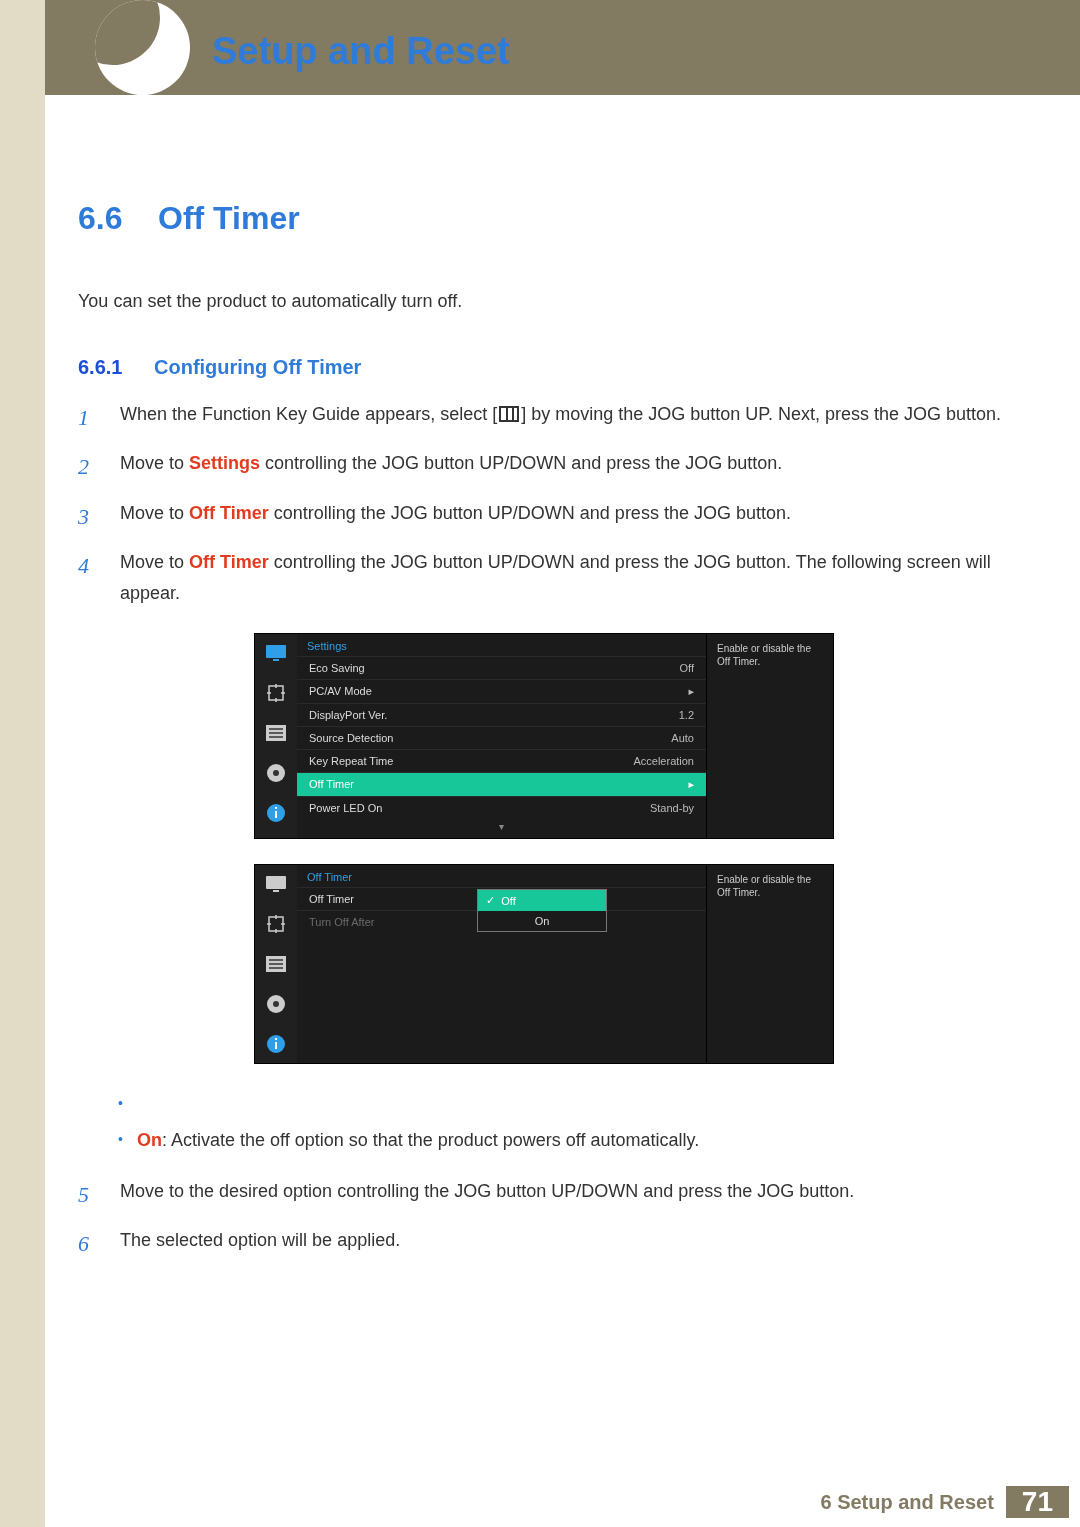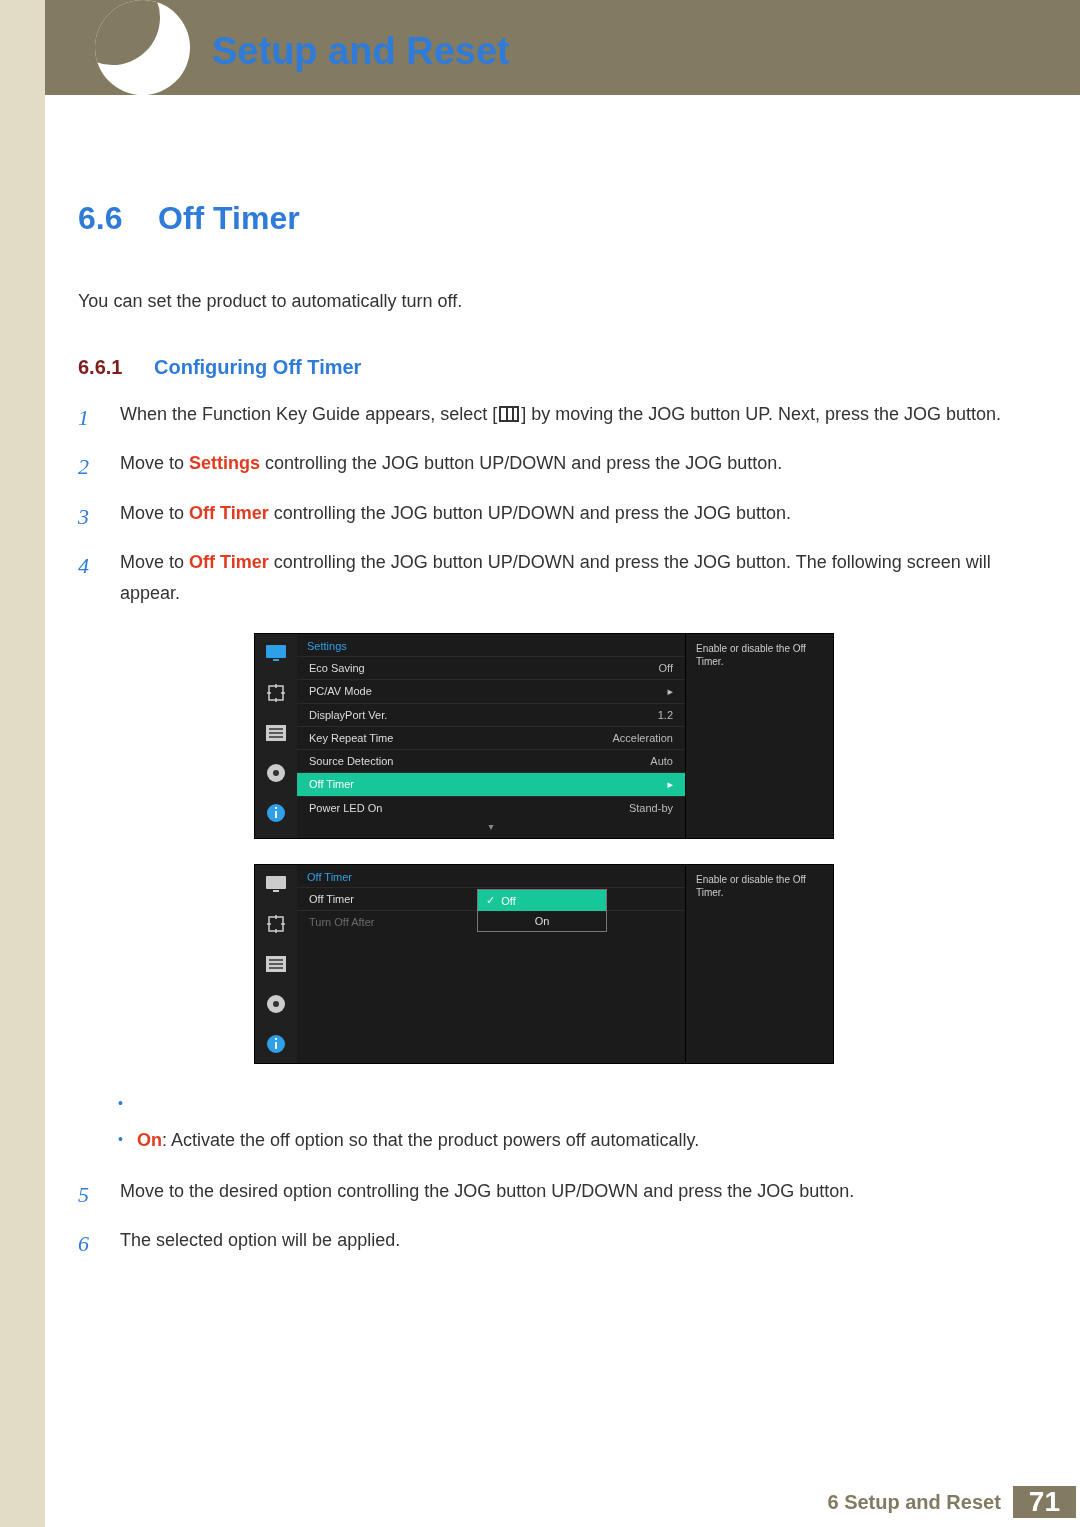--- a/index.html
+++ b/index.html
@@ -31,21 +31,21 @@
   .header-title {
     position: absolute; left: 212px; top: 30px;
     color: #2f7bd9; font-size: 38px; font-weight: bold;
   }
   .content { margin-left: 78px; margin-right: 70px; padding-top: 200px; }
   .h2-row { display: flex; gap: 20px; margin-bottom: 50px; }
   .h2-num { color: #2f7bd9; font-size: 32px; font-weight: bold; min-width: 60px; }
   .h2-title { color: #2f7bd9; font-size: 32px; font-weight: bold; }
   .body-text { margin-bottom: 40px; line-height: 1.6; }
   .h3-row { display: flex; gap: 16px; margin-bottom: 20px; }
-  .h3-num { color: #7f1d1d; font-size: 20px; font-weight: bold; min-width: 60px; }
+  .h3-num { color: #1d4ed8; font-size: 20px; font-weight: bold; min-width: 60px; }
   .h3-title { color: #2f7bd9; font-size: 20px; font-weight: bold; }
   .steps { margin-left: 0; }
   .step { display: flex; gap: 18px; margin-bottom: 12px; line-height: 1.7; }
   .step-num { color: #2f7bd9; font-size: 22px; font-style: italic; font-family: Georgia, serif; min-width: 24px; }
   .step-text { flex: 1; }
   .kw { color: #e23b1f; font-weight: bold; }
   .menu-icon-inline {
     display: inline-block; width: 20px; height: 16px; vertical-align: -2px;
     border: 2px solid #333; position: relative; margin: 0 2px;
   }
@@ -64,35 +64,35 @@
   .osd-nav .nav-ic { width: 22px; height: 22px; display:flex; align-items:center; justify-content:center; }
   .osd-main { flex: 1; display:flex; flex-direction:column; }
   .osd-title { color: #2fa0e8; padding: 6px 10px 4px; font-size: 11px; }
   .osd-rows { }
   .osd-row { display:flex; justify-content:space-between; padding: 5px 12px; border-top: 1px solid #2a2a2a; }
   .osd-row.hl { background: #17c79a; color: #fff; }
   .osd-row .val { color: #bbb; }
   .osd-row.hl .val { color: #fff; }
   .osd-row.dim { color: #6a6a6a; }
   .osd-footer { text-align:center; color:#888; padding: 2px 0 6px; font-size:10px; }
-  .osd-side { width: 148px; border-left: 1px solid #000; padding: 8px 10px; color: #ccc; font-size: 10px; line-height: 1.3; }
+  .osd-side { width: 127px; border-left: 1px solid #000; padding: 8px 10px; color: #ccc; font-size: 10px; line-height: 1.3; }
 
   .osd-popup {
     position: absolute; background:#1b1b1b; border:1px solid #777; width: 130px;
   }
   .osd-popup .opt { padding: 4px 8px; display:flex; align-items:center; gap:6px; color:#ddd; font-size:11px; }
   .osd-popup .opt.sel { background:#17c79a; color:#fff; }
   .osd2-main { position: relative; }
 
   .bullets { margin: 20px 0 20px 40px; }
   .bullet { display:flex; gap: 14px; line-height:1.7; margin-bottom: 8px; }
   .bullet .dot { color:#2f7bd9; font-size:14px; line-height:28px; }
 
   .footer {
-    position: absolute; right: 4px; bottom: 0; height: 50px; display:flex; align-items:center;
+    position: absolute; right: 11px; bottom: 0; height: 50px; display:flex; align-items:center;
   }
   .footer-label { color:#837a62; font-weight:bold; font-size:20px; margin-right: 12px; }
   .footer-page {
     background:#837a62; color:#fff; font-size:28px; font-weight:bold;
     padding: 0 16px;
   }
 
   svg { display:block; }
 </style>
 </head>
@@ -191,26 +191,26 @@
               </div>
               <div class="osd-row">
                 <span>PC/AV Mode</span>
                 <span class="val">▸</span>
               </div>
               <div class="osd-row">
                 <span>DisplayPort Ver.</span>
                 <span class="val">1.2</span>
               </div>
               <div class="osd-row">
+                <span>Source Detection</span>
+                <span class="val">Auto</span>
+              </div>
+              <div class="osd-row">
                 <span>Key Repeat Time</span>
                 <span class="val">Acceleration</span>
-              </div>
-              <div class="osd-row">
-                <span>Source Detection</span>
-                <span class="val">Auto</span>
               </div>
               <div class="osd-row hl">
                 <span>Off Timer</span>
                 <span class="val">▸</span>
               </div>
               <div class="osd-row">
                 <span>Power LED On</span>
                 <span class="val">Stand-by</span>
               </div>
             </div>

